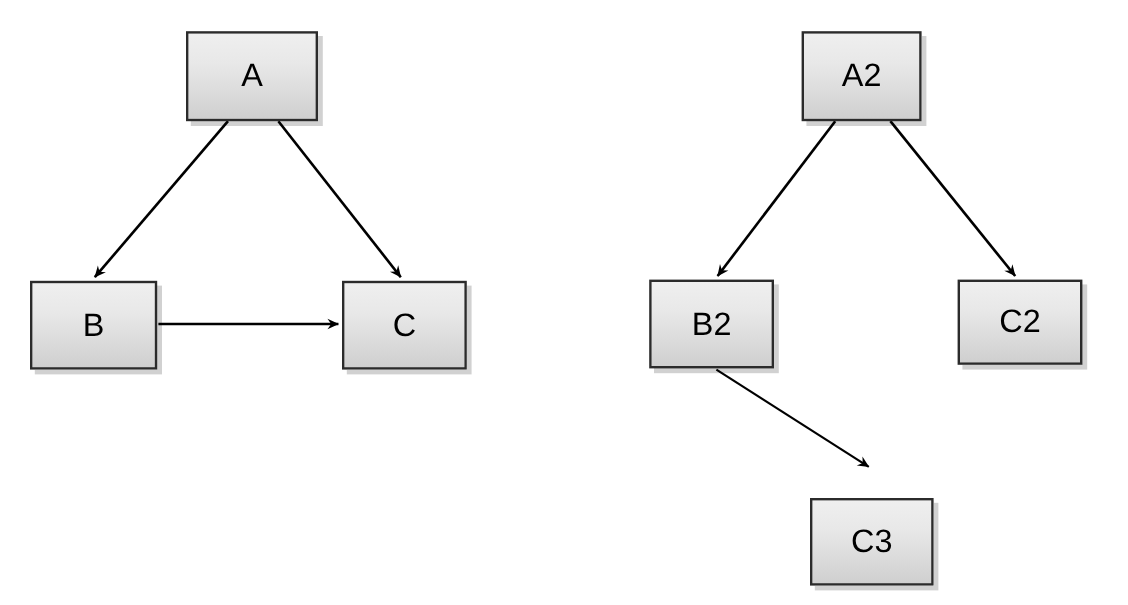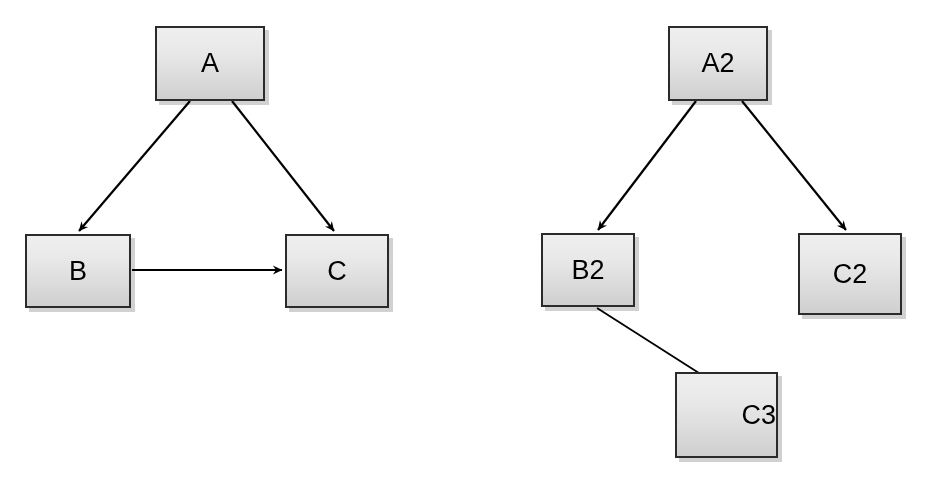--- a/index.html
+++ b/index.html
@@ -77,23 +77,23 @@
   <div class="node" style="left:25px; top:234px; width:106px; height:74px;">
     <span class="node-label">B</span>
   </div>
   <div class="node" style="left:285px; top:234px; width:104px; height:74px;">
     <span class="node-label">C</span>
   </div>
 
   <div class="node" style="left:668px; top:26px; width:100px; height:75px;">
     <span class="node-label">A2</span>
   </div>
-  <div class="node" style="left:541px; top:233px; width:94px; height:74px;">
+  <div class="node" style="left:541px; top:233px; width:104px; height:74px;">
     <span class="node-label">B2</span>
   </div>
-  <div class="node" style="left:798px; top:233px; width:104px; height:82px;">
+  <div class="node" style="left:798px; top:233px; width:104px; height:71px;">
     <span class="node-label">C2</span>
   </div>
-  <div class="node" style="left:675px; top:372px; width:103px; height:86px;justify-content:flex-end;">
+  <div class="node" style="left:675px; top:415px; width:103px; height:73px;">
     <span class="node-label">C3</span>
   </div>
 
 </div>
 
 </body></html>

